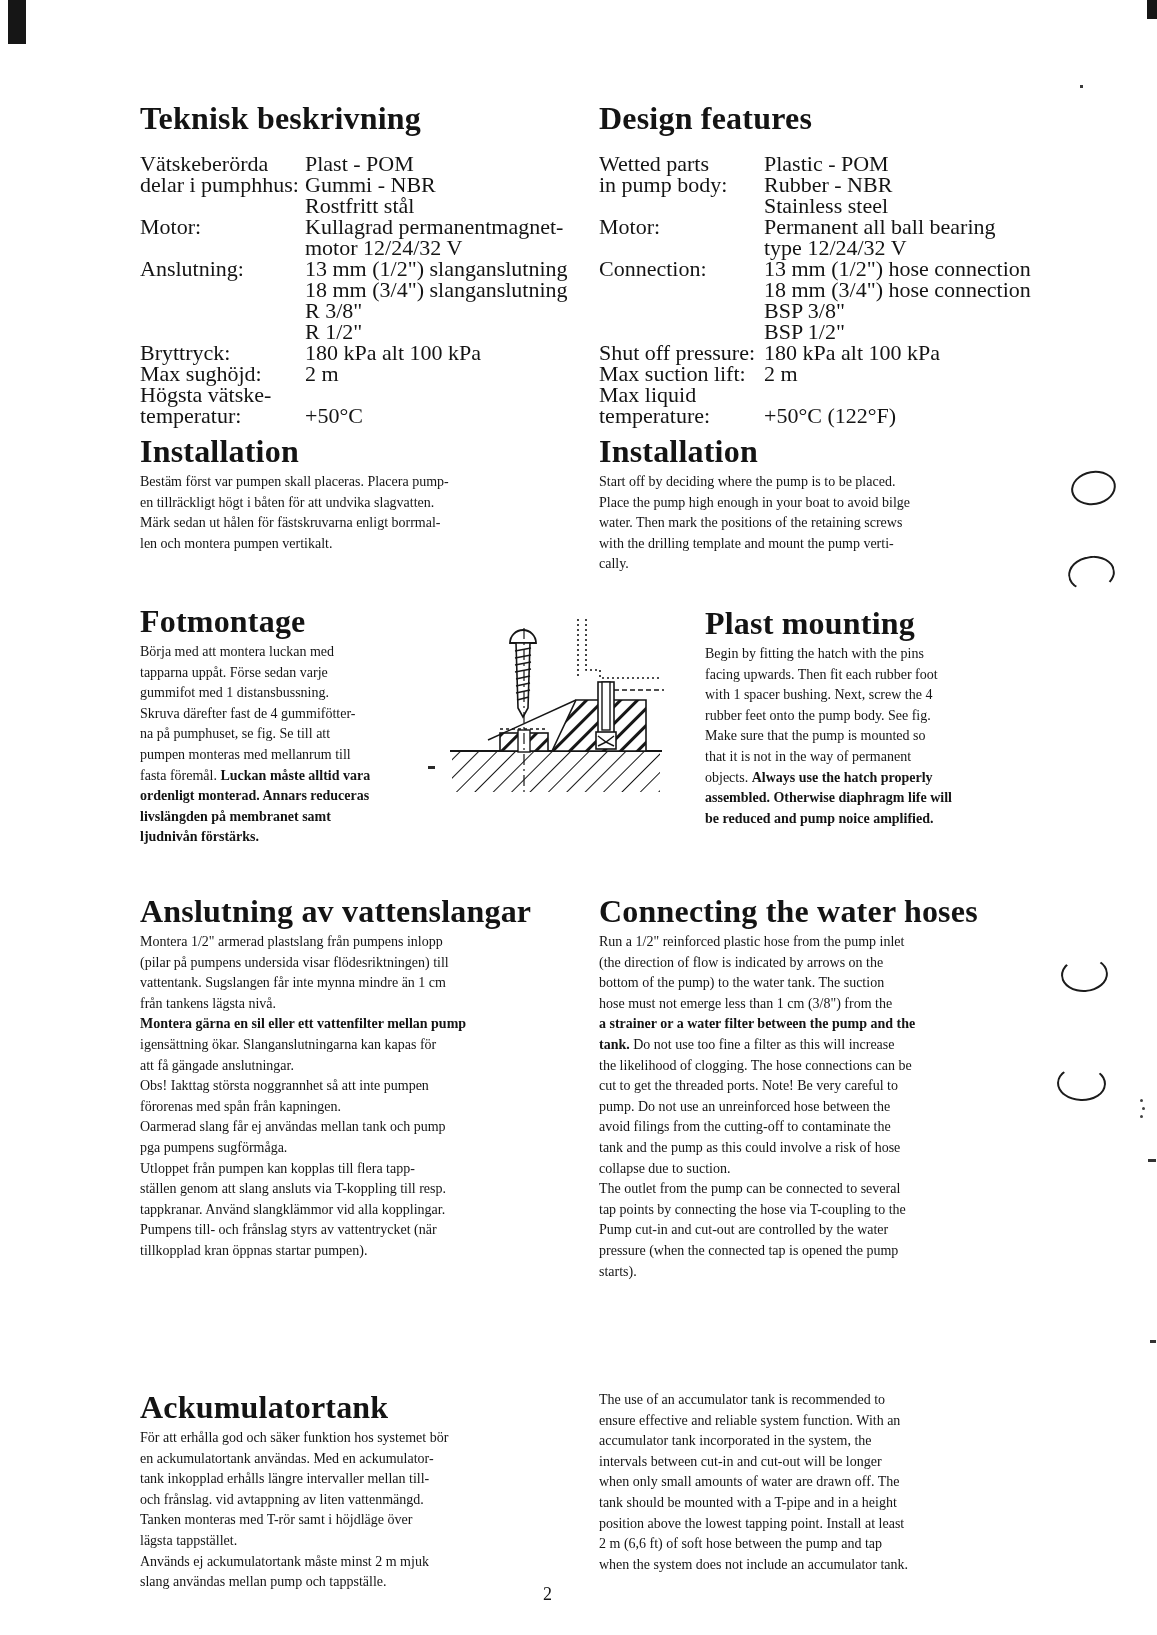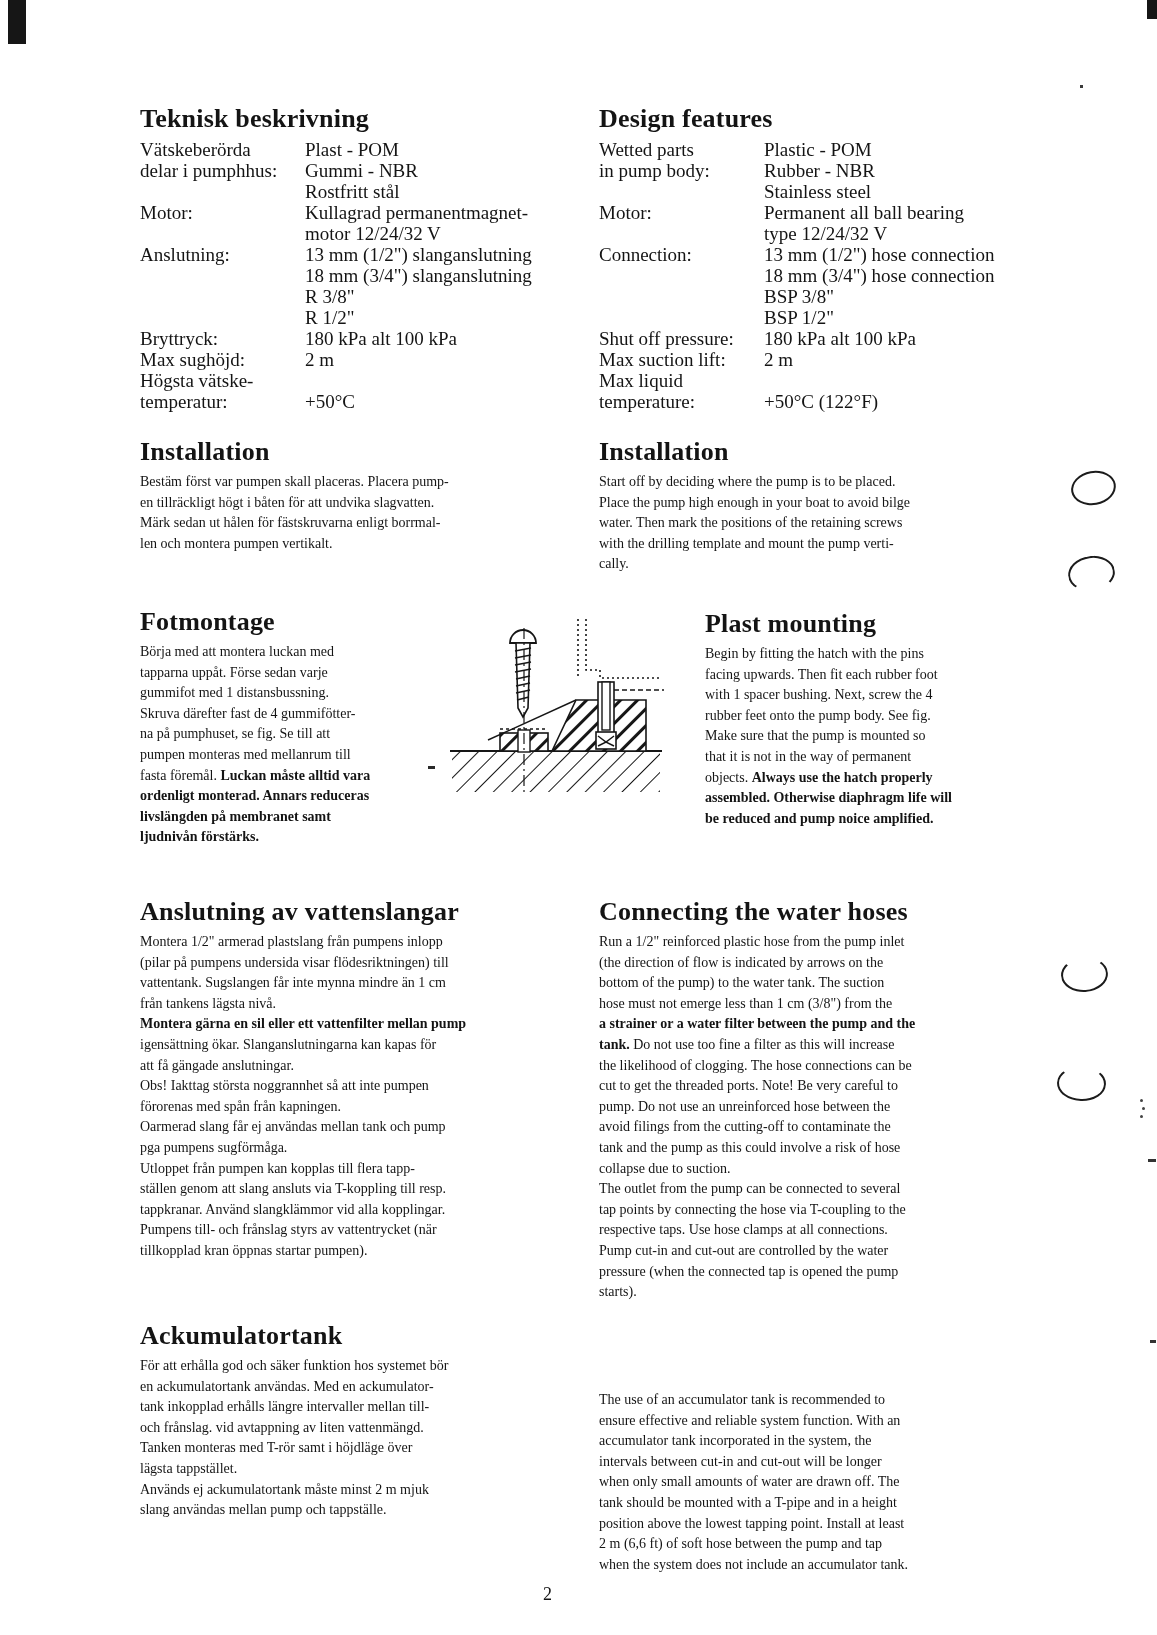--- a/index.html
+++ b/index.html
@@ -1,23 +1,23 @@
 <!DOCTYPE html>
 <html><head>
 <meta charset="utf-8">
 <style>
   html,body{margin:0;padding:0;background:#e8e8e8}
   .page{position:relative;width:1157px;height:1635px;margin:0 auto;background:#ffffff;
         font-family:"Liberation Serif",serif;color:#141414;overflow:hidden}
   .sec{position:absolute}
-  .hd{font-size:26px;line-height:31px;font-weight:bold;margin:0 0 5px 0;letter-spacing:.2px}
+  .hd{font-size:32px;line-height:31px;font-weight:bold;margin:0 0 5px 0;letter-spacing:.2px}
   .body{font-size:14px;line-height:20.6px;white-space:nowrap}
   .tline{display:block}
   .bseg{font-weight:bold}
-  .spec{font-size:19px;margin-top:5px}
+  .spec{font-size:22px;margin-top:17px}
   .spec-row{display:flex;white-space:nowrap;height:21px}
   .spec-label{flex:0 0 165px;width:165px}
   .pagenum{position:absolute;left:543px;top:1584px;font-size:18px}
   
   .ring{position:absolute;border:2.5px solid #1c1c1c;border-radius:50%}
   .ring.r1{left:1071px;top:471px;width:41px;height:30px;transform:rotate(-10deg)}
   .ring.r2{left:1068px;top:556px;width:43px;height:31px;border-bottom-color:transparent;transform:rotate(-8deg)}
   .ring.r3{left:1061px;top:957px;width:43px;height:31px;border-top-color:transparent;transform:rotate(-4deg)}
   .ring.r4{left:1057px;top:1066px;width:45px;height:31px;border-top-color:transparent;transform:rotate(2deg)}
   .mark{position:absolute;background:#161616}
@@ -288,28 +288,27 @@
         <div class="tline"><span class="bseg">a strainer or a water filter between the pump and the</span></div>
         <div class="tline"><span class="bseg">tank.</span><span> Do not use too fine a filter as this will increase</span></div>
         <div class="tline"><span>the likelihood of clogging. The hose connections can be</span></div>
         <div class="tline"><span>cut to get the threaded ports. Note! Be very careful to</span></div>
         <div class="tline"><span>pump. Do not use an unreinforced hose between the</span></div>
         <div class="tline"><span>avoid filings from the cutting-off to contaminate the</span></div>
         <div class="tline"><span>tank and the pump as this could involve a risk of hose</span></div>
         <div class="tline"><span>collapse due to suction.</span></div>
         <div class="tline"><span>The outlet from the pump can be connected to several</span></div>
         <div class="tline"><span>tap points by connecting the hose via T-coupling to the</span></div>
-        <div class="tline"><span>respective taps. Use hose clamps at all connections.</span></div>
         <div class="tline"><span>Pump cut-in and cut-out are controlled by the water</span></div>
         <div class="tline"><span>pressure (when the connected tap is opened the pump</span></div>
         <div class="tline"><span>starts).</span></div>
       </div>
   </div>
 
-  <div class="sec" style="left:140px;top:1320px;width:460px">
+  <div class="sec" style="left:140px;top:1392px;width:460px">
     <h2 class="hd">Ackumulatortank</h2>
     <div class="body">
         <div class="tline"><span>För att erhålla god och säker funktion hos systemet bör</span></div>
         <div class="tline"><span>en ackumulatortank användas. Med en ackumulator-</span></div>
         <div class="tline"><span>tank inkopplad erhålls längre intervaller mellan till-</span></div>
         <div class="tline"><span>och frånslag. vid avtappning av liten vattenmängd.</span></div>
         <div class="tline"><span>Tanken monteras med T-rör samt i höjdläge över</span></div>
         <div class="tline"><span>lägsta tappstället.</span></div>
         <div class="tline"><span>Används ej ackumulatortank måste minst 2 m mjuk</span></div>
         <div class="tline"><span>slang användas mellan pump och tappställe.</span></div>

